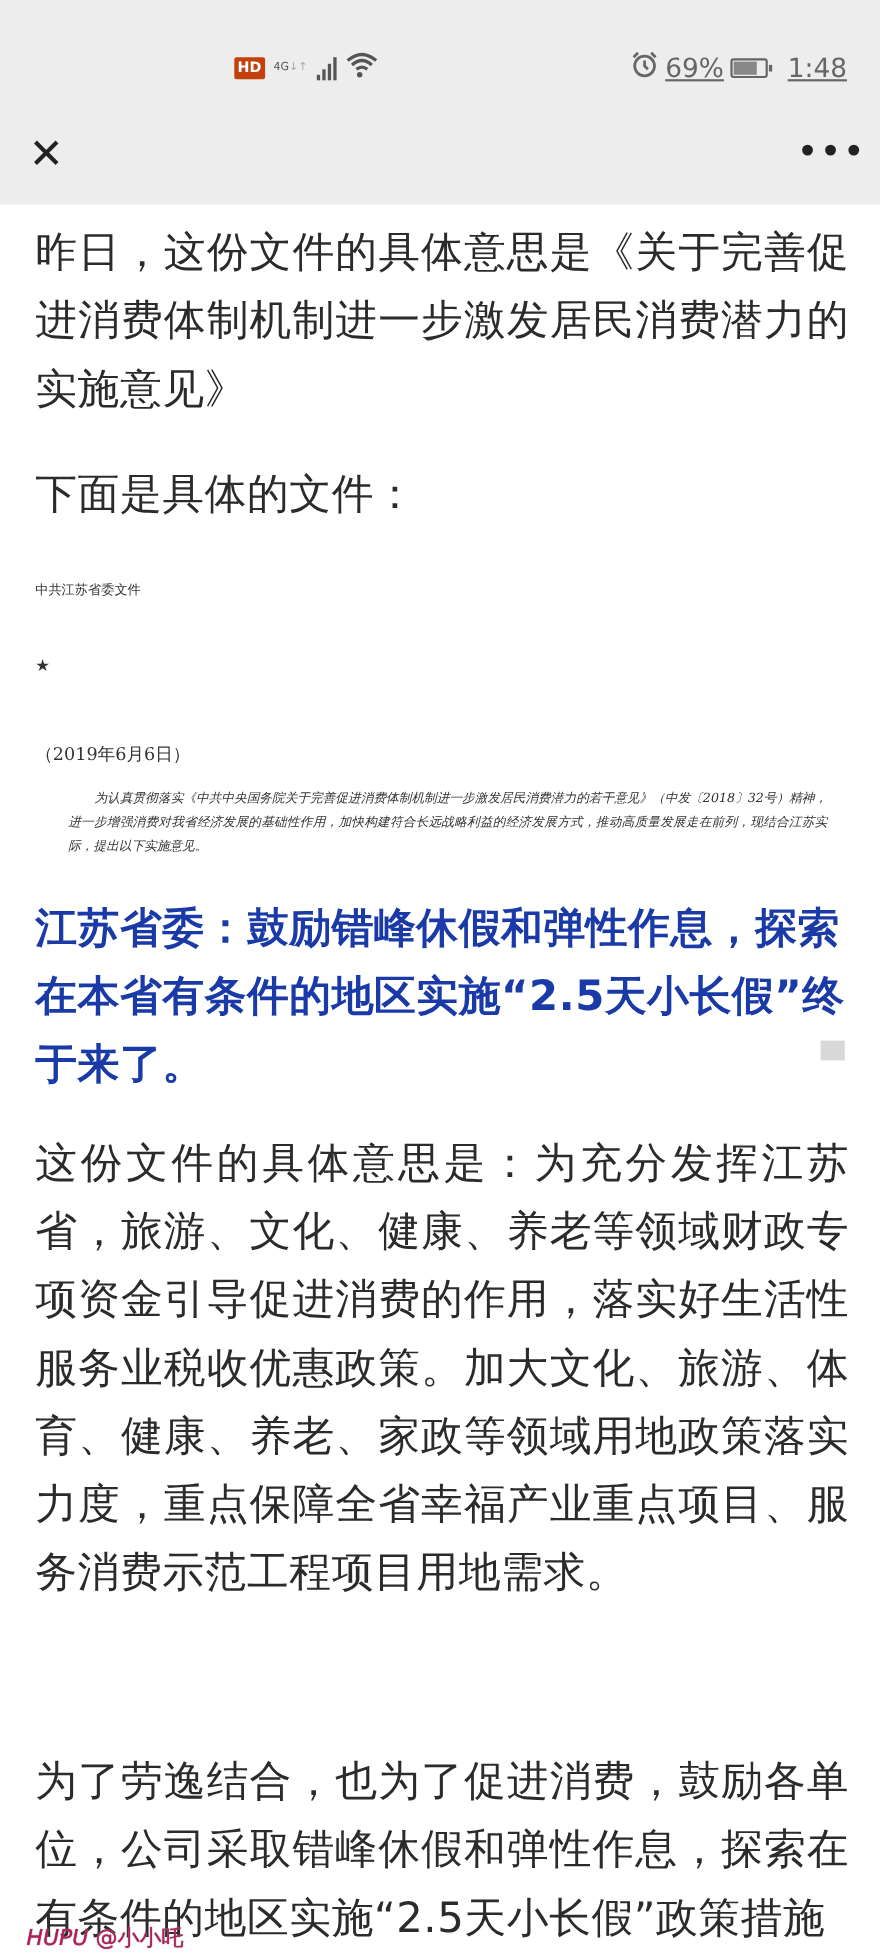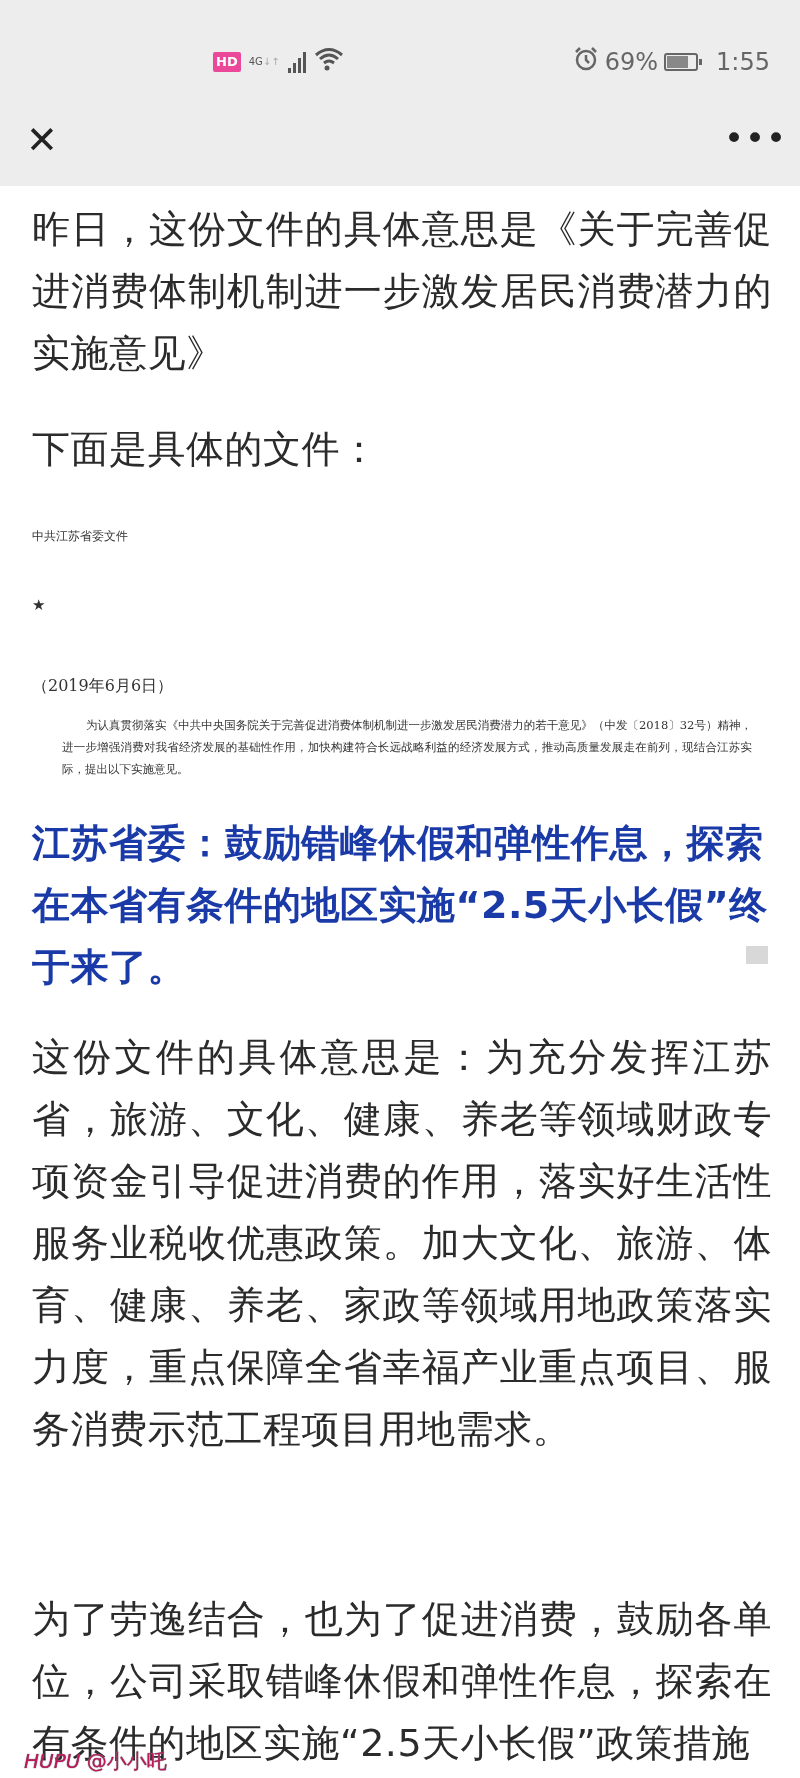--- a/index.html
+++ b/index.html
@@ -11,23 +11,23 @@
   }
   .topbar {
     position: absolute; left: 0; top: 0; width: 800px; height: 186px;
     background: #ededed;
   }
   .status {
     position: absolute; top: 44px; height: 36px; left: 0; width: 800px;
     color: #666; font-size: 24px;
   }
   .status .left { position: absolute; left: 213px; top: 0; display: flex; align-items: center; gap: 8px; height: 36px; }
-  .status .right { position: absolute; right: 30px; top: 0; display: flex; align-items: center; gap: 6px; height: 36px; }
+  .status .right { position: absolute; right: 30px; top: 0; display: flex; align-items: center; gap: 6px; height: 36px; text-decoration: underline; }
   .hd-badge {
-    background: #ec4899; color: #fff; font-size: 13px; font-weight: bold;
+    background: #c2410c; color: #fff; font-size: 13px; font-weight: bold;
     padding: 2px 3px; border-radius: 2px; line-height: 16px;
   }
   .net { font-size: 10px; line-height: 10px; color: #555; display: flex; flex-direction: row; }
   .bars { display: flex; align-items: flex-end; gap: 2px; height: 22px; }
   .bars span { width: 3px; background: #555; display: block; }
   .battery {
     width: 34px; height: 18px; border: 2px solid #666; border-radius: 3px;
     position: relative; box-sizing: border-box;
   }
   .battery::before { content: ""; position: absolute; left: 1px; top: 1px; bottom: 1px; width: 69%; background: #888; }
@@ -60,21 +60,21 @@
   }
   .doc-image .ctr { position: absolute; left: 0; width: 740px; text-align: left; color: #333; font-family: "DejaVu Serif", serif; }
   .doc-line1 { top: 22px; font-size: 12px; }
   .doc-line2 { top: 60px; font-size: 12px; }
   .doc-star { top: 90px; font-size: 15px; }
   .doc-title { top: 126px; font-size: 12px; font-weight: bold; }
   .doc-date { top: 170px; font-size: 16px; }
   .doc-body {
     position: absolute; top: 208px; left: 30px; width: 690px;
     font-size: 11.5px; line-height: 22px; color: #333; text-indent: 24px;
-    font-family: "DejaVu Serif", serif; text-align: justify;
+    font-family: "DejaVu Serif", serif; text-align: justify; font-style: italic;
   }
   .doc-scroll-thumb { position: absolute; right: 4px; top: 760px; width: 22px; height: 18px; background: #d8d8d8; }
   .headline {
     position: absolute; top: 626px; left: 0; width: 740px;
     font-size: 38px; line-height: 62px; font-weight: bold; color: #1a3aa8; margin: 0;
     letter-spacing: 0.5px;
   }
   .p3 { position: absolute; top: 840px; left: 0; width: 740px; }
   .p4 { position: absolute; top: 1402px; left: 0; width: 740px; }
   .watermark {
@@ -113,21 +113,21 @@
       <span>
         <svg width="26" height="26" viewBox="0 0 26 26">
           <circle cx="13" cy="14" r="9" stroke="#666" stroke-width="2.5" fill="none"></circle>
           <path d="M13 9 V14 L16 17" stroke="#666" stroke-width="2.5" fill="none"></path>
           <path d="M3 6 L7 2 M23 6 L19 2" stroke="#666" stroke-width="2.5"></path>
         </svg>
       </span>
       <span>69%</span>
       <span class="battery"></span>
       <span style="width:6px"></span>
-      <span>1:55</span>
+      <span>1:48</span>
     </div>
   </div>
 
   <div class="navbar">
     <div class="close-btn">
       <span>✕</span>
     </div>
     <div class="more-btn">
       <span>•••</span>
     </div>

